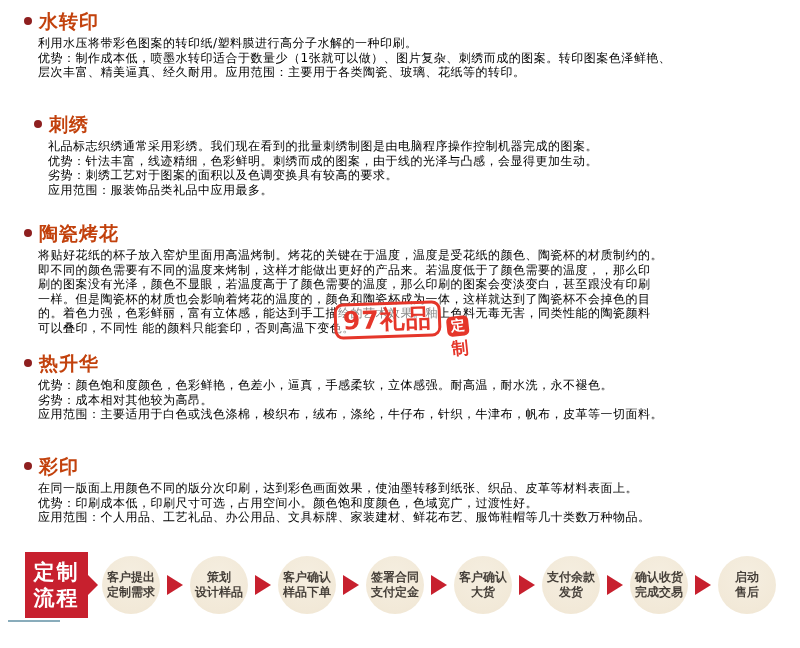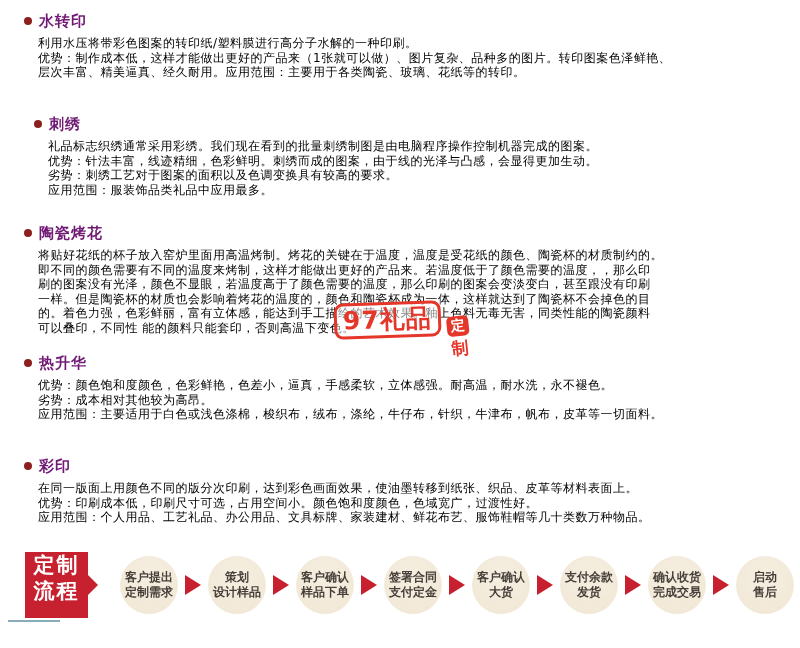--- a/index.html
+++ b/index.html
@@ -19,21 +19,21 @@
   .section:nth-of-type(4){top:355px;}
   .section:nth-of-type(5){top:458px;}
   .sec-heading{
     padding-left:24px;height:16px;display:flex;align-items:center;
   }
   .bullet{
     width:8px;height:8px;border-radius:50%;
     background:#8e1f1f;margin-right:7px;flex:0 0 auto;
   }
   .sec-title{
-    font-size:15px;font-weight:bold;color:#701a75;line-height:16px;
+    font-size:19px;font-weight:bold;color:#c2410c;line-height:16px;
     letter-spacing:1px;
   }
   .sec-body{margin:7px 8px 0 38px;}
   .body-line{
     font-size:12px;line-height:14.6px;color:#000000;
     white-space:nowrap;letter-spacing:0.5px;
   }
 
   
   .watermark{position:absolute;left:334px;top:302px;display:flex;z-index:5;}
@@ -56,29 +56,29 @@
   }
 
   
   .flow{
     position:absolute;left:25px;top:545px;right:5px;height:80px;
     display:flex;align-items:center;
   }
   .flow-label{
     position:relative;width:63px;height:66px;background:#c7202e;
     color:#ffffff;font-size:21px;font-weight:bold;text-align:center;
-    line-height:26px;box-sizing:border-box;
+    line-height:26px;padding-top:7px;box-sizing:border-box;
     letter-spacing:2px;flex:0 0 auto;
   }
   .flow-label::after{
     content:"";position:absolute;right:-10px;top:50%;margin-top:-10px;
     border-top:10px solid transparent;border-bottom:10px solid transparent;
     border-left:10px solid #c7202e;
   }
-  .steps{display:flex;align-items:center;margin-left:32px;}
+  .steps{display:flex;align-items:center;margin-left:14px;}
   .step{
     width:58px;height:58px;border-radius:50%;
     background:radial-gradient(circle at 50% 35%,#f5eee0 0%,#f2e9d8 70%,#efe4cf 100%);
     display:flex;flex-direction:column;align-items:center;justify-content:center;
     font-size:12px;font-weight:bold;color:#453f39;line-height:15px;
     text-align:center;flex:0 0 auto;
   }
   .arrow{
     width:0;height:0;margin:0 7px;flex:0 0 auto;
     border-top:10px solid transparent;border-bottom:10px solid transparent;
@@ -97,21 +97,21 @@
 <div class="page">
 
   <div id="sections">
   <section class="section">
     <div class="sec-heading">
       <span class="bullet"></span>
       <span class="sec-title">水转印</span>
     </div>
     <div class="sec-body">
           <div class="body-line">利用水压将带彩色图案的转印纸/塑料膜进行高分子水解的一种印刷。</div>
-          <div class="body-line">优势：制作成本低，这样才能做出更好的产品来（1张就可以做）、图片复杂、品种多的图片。转印图案色泽鲜艳、</div>
+          <div class="body-line">优势：制作成本低，喷墨水转印适合于数量少（1张就可以做）、图片复杂、刺绣而成的图案。转印图案色泽鲜艳、</div>
           <div class="body-line">层次丰富、精美逼真、经久耐用。应用范围：主要用于各类陶瓷、玻璃、花纸等的转印。</div>
         </div>
   </section>
 
   <section class="section">
     <div class="sec-heading">
       <span class="bullet"></span>
       <span class="sec-title">刺绣</span>
     </div>
     <div class="sec-body">

